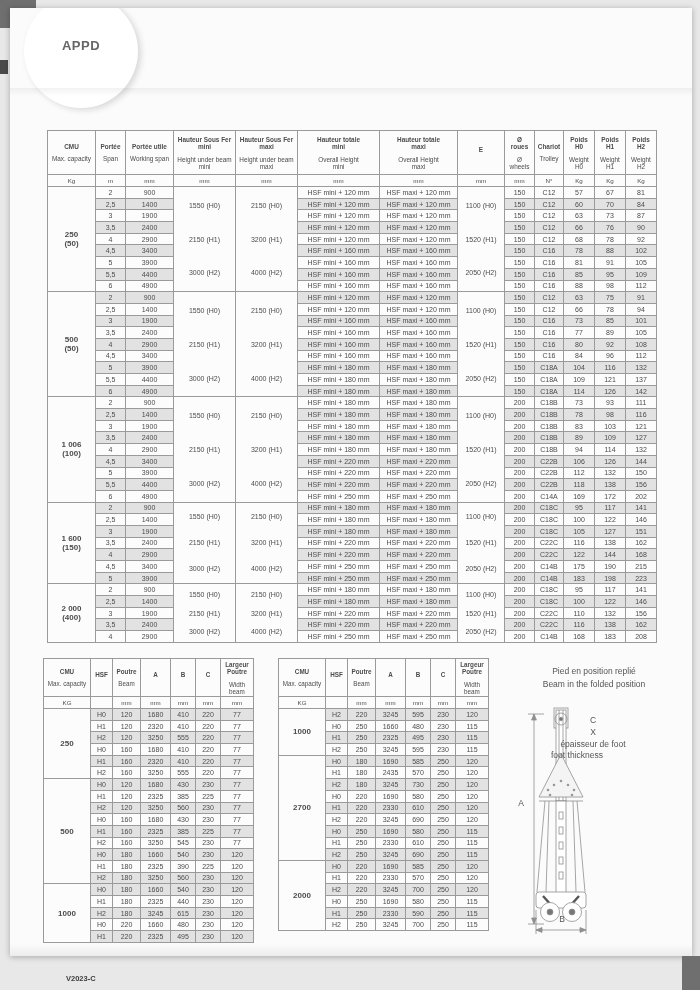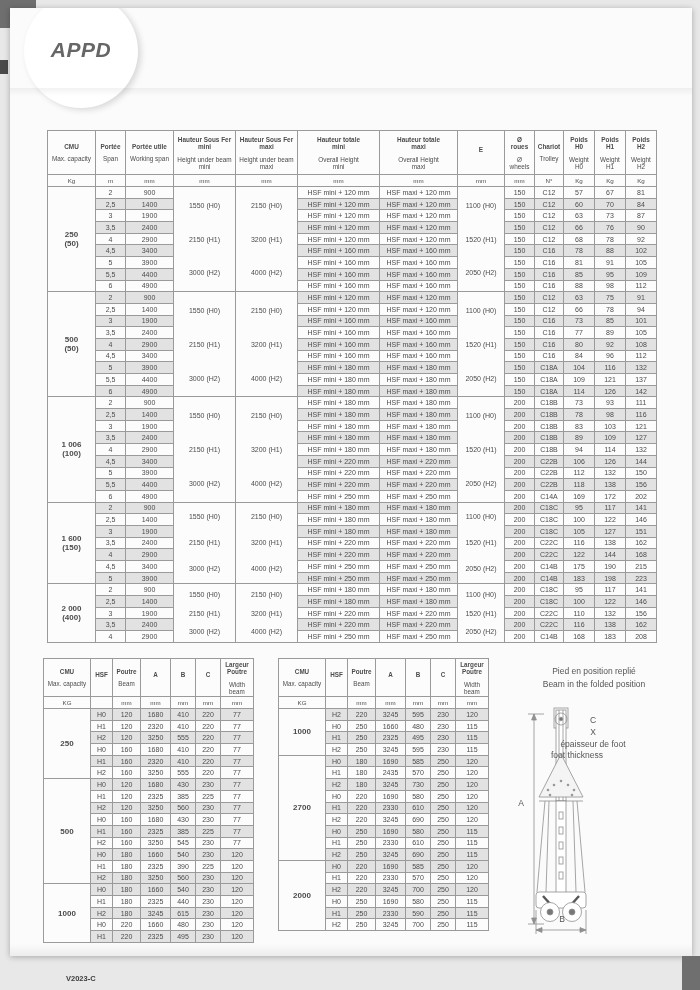--- a/index.html
+++ b/index.html
@@ -20,21 +20,21 @@
     position:absolute; left:10px; top:8px; width:682px; height:948px;
     background:#fbfbfb; box-shadow:0 1px 6px rgba(0,0,0,.28);
     overflow:hidden;
   }
   .page::after { content:""; position:absolute; left:0; right:0; bottom:0; height:12px;
     background:linear-gradient(rgba(0,0,0,0), rgba(0,0,0,.06)); }
 
   .badge { position:absolute; left:14px; top:-14px; width:114px; height:114px;
     border-radius:50%; background:#fff; box-shadow:3px 2px 6px rgba(0,0,0,.14); }
   .brand { position:absolute; left:30px; top:30px; width:82px; text-align:center;
-    font-size:21px; font-weight:bold; color:#666; letter-spacing:.5px;font-style:italic; }
+    font-size:13px; font-weight:bold; color:#666; letter-spacing:.5px; }
   .title { position:absolute; left:133px; top:31px; font-size:10px; font-weight:bold;
     color:#6e6e6e; line-height:15px; letter-spacing:.1px; }
   .header-band { position:absolute; left:0; top:80px; width:100%; height:8px;
     background:linear-gradient(rgba(0,0,0,.05), rgba(0,0,0,0)); }
 
   table { border-collapse:collapse; table-layout:fixed; background:#fcfcfc; }
   td, th { border:1px solid #9a9a9a; text-align:center; vertical-align:middle;
     padding:0; font-weight:normal; color:#4c4c4c; overflow:hidden; white-space:nowrap; }
   table { border:1px solid #777; }
   thead th { background:#fcfcfc; }

